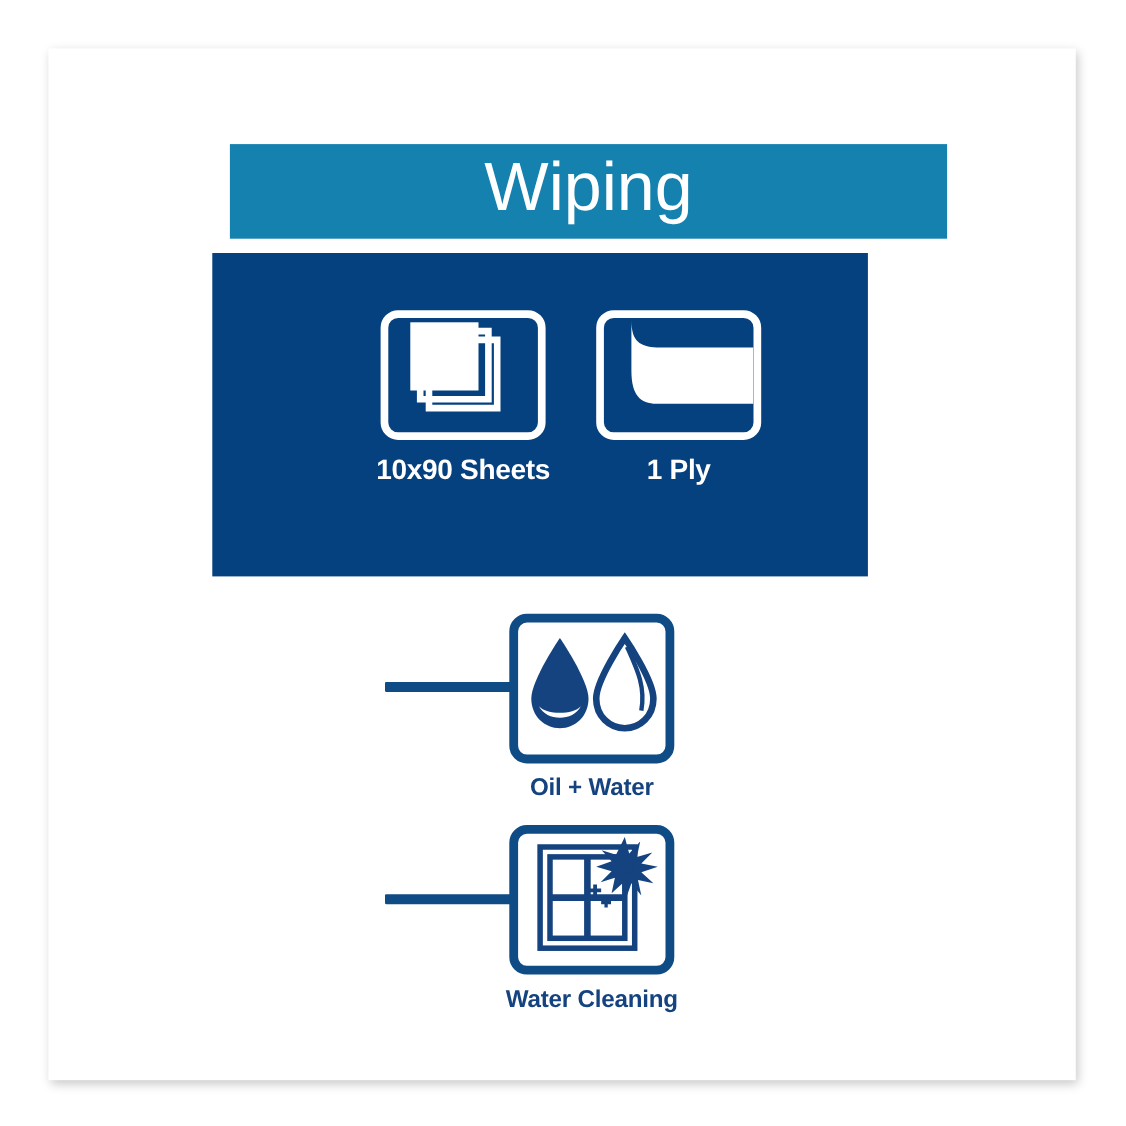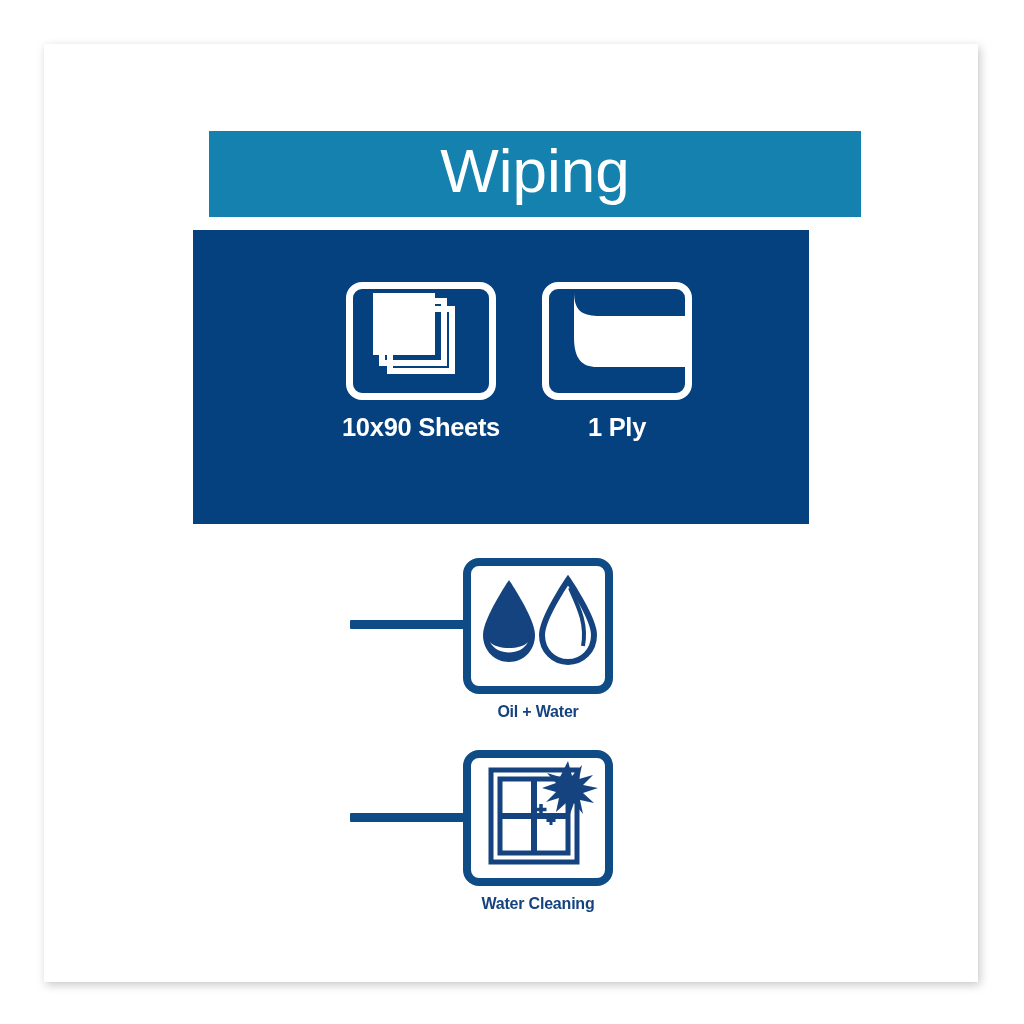--- a/index.html
+++ b/index.html
@@ -53,21 +53,20 @@
   }
 
   
   .spec-panel {
     position: absolute;
     left: 193px;
     top: 230px;
     width: 596px;
     height: 294px;
     background: #05407f;
-    padding-left: 20px;
   }
 
   .spec-row {
     position: absolute;
     left: 0;
     top: 52px;
     width: 652px;
     display: flex;
     justify-content: center;
     align-items: flex-start;
@@ -120,21 +119,21 @@
     border: 8px solid #0f4c86;
     border-radius: 16px;
     box-sizing: border-box;
     background: #ffffff;
   }
   .benefit-label {
     position: absolute;
     text-align: center;
     color: #14437f;
     font-family: "Liberation Sans", sans-serif;
-    font-size: 16px;
+    font-size: 22px;
     font-weight: bold;
     letter-spacing: -0.2px;
   }
 
   svg { display: block; }
 </style>
 </head>
 <body>
 
 <div id="root">

